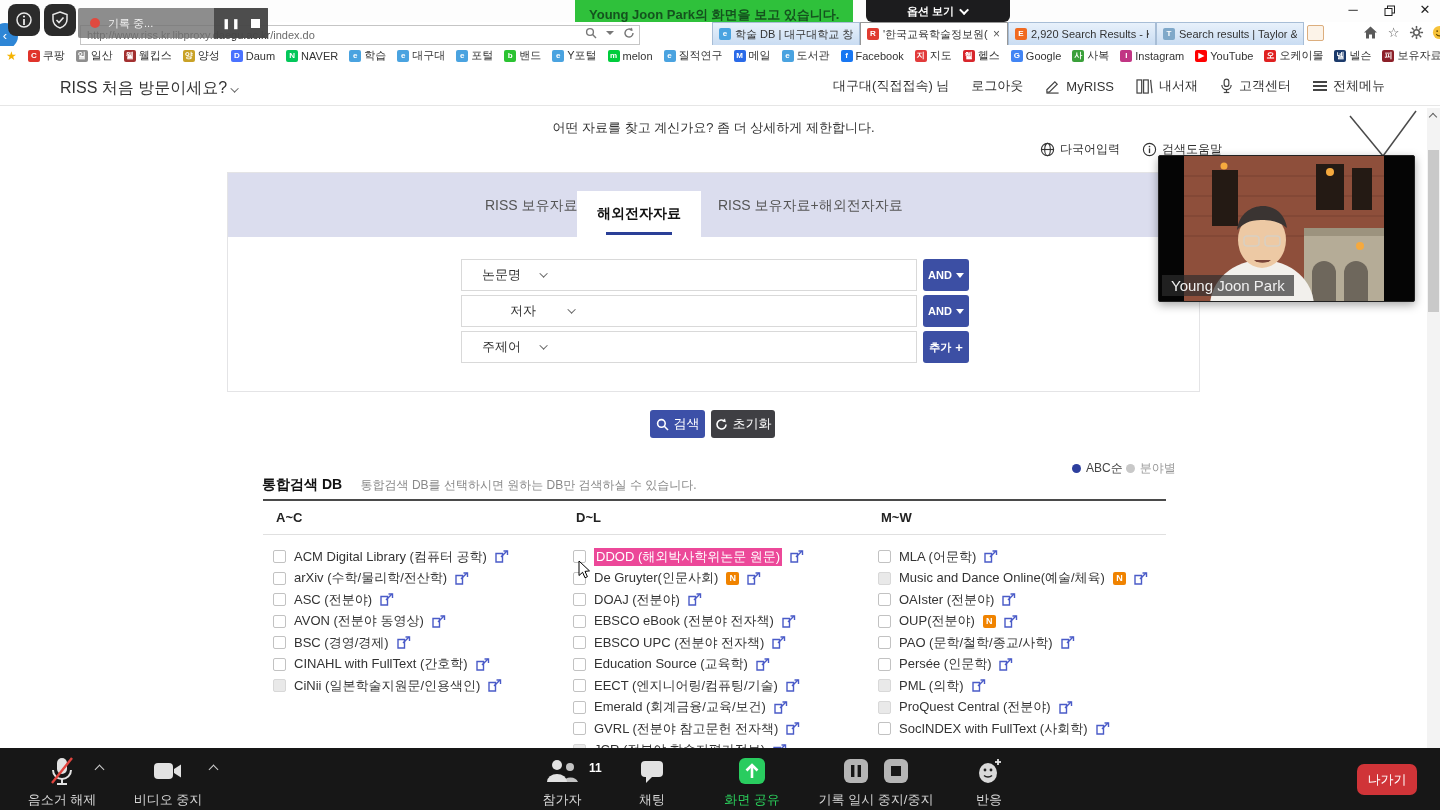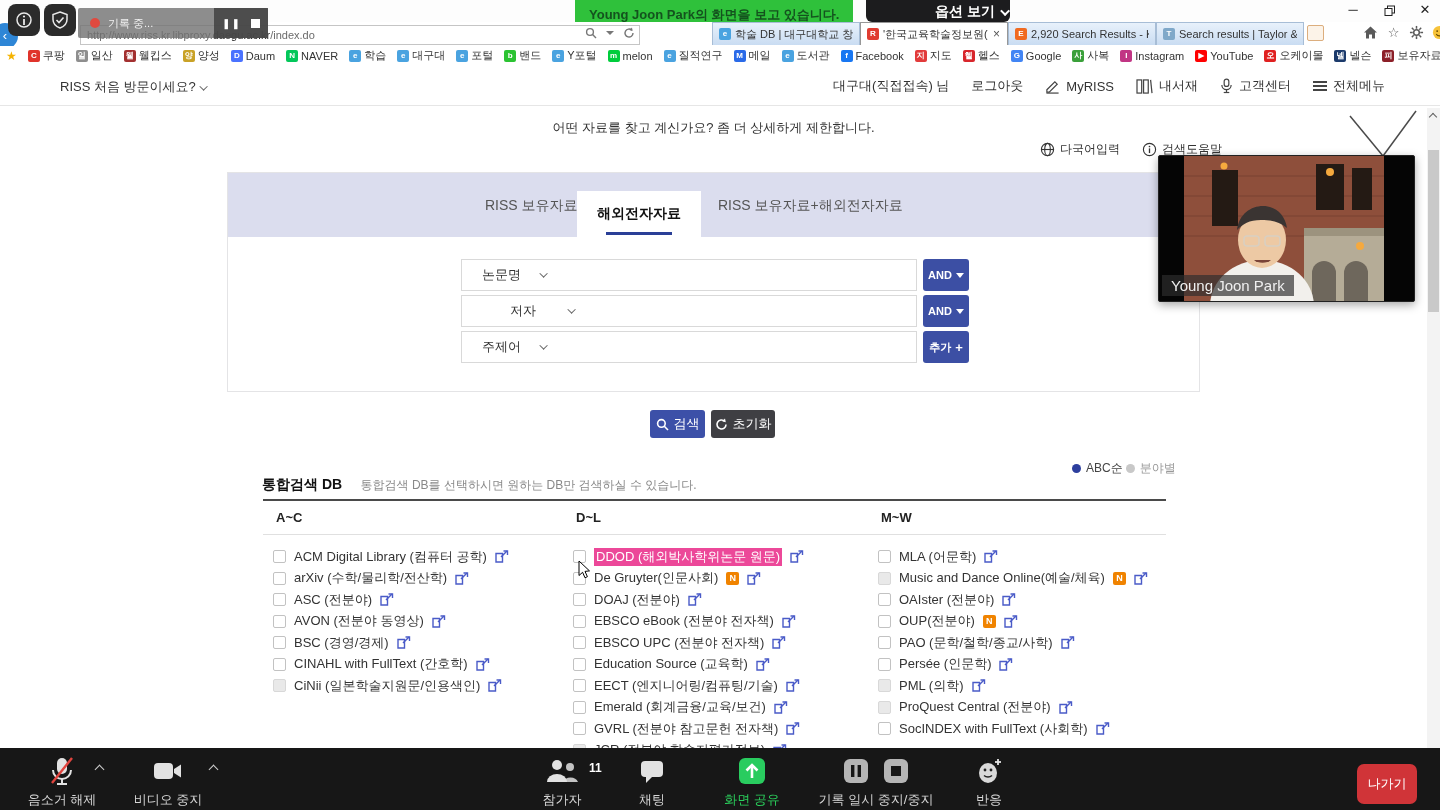--- a/index.html
+++ b/index.html
@@ -3,21 +3,21 @@
 <meta charset="utf-8">
 <style>
 *{margin:0;padding:0;box-sizing:border-box}
 html,body{width:1440px;height:810px;overflow:hidden}
 body{font-family:"Liberation Sans","DejaVu Sans",sans-serif;background:#fff;color:#333}
 #screen{position:relative;width:1440px;height:810px;overflow:hidden;background:#fff}
 
 
 #titlebar{position:absolute;left:0;top:0;width:1440px;height:22px;background:#fdfdfd}
 #green-banner{position:absolute;left:575px;top:0;height:22px;line-height:22px;padding:4px 14px;background:#2fc13b;color:#14521e;font-size:13px;font-weight:bold}
-#options-btn{position:absolute;left:866px;top:0;height:22px;line-height:22px;width:144px;background:#1c1c1e;color:#fff;font-size:14px;font-weight:bold;text-align:right;border-radius:0 0 6px 6px;cursor:pointer}
+#options-btn{position:absolute;left:866px;top:0;height:22px;line-height:22px;width:144px;background:#1c1c1e;color:#fff;font-size:11px;font-weight:bold;text-align:center;border-radius:0 0 6px 6px;cursor:pointer}
 #options-btn .chev{display:inline-block;width:7px;height:7px;border-left:2px solid #fff;border-bottom:2px solid #fff;transform:rotate(-45deg) translateY(-2px);margin-left:8px}
 .winbtn{position:absolute;top:0;width:30px;height:20px;text-align:center;line-height:20px;color:#222;font-size:13px;cursor:pointer}
 #win-min{left:1338px}#win-max{left:1375px}#win-close{left:1410px}
 #win-max svg{vertical-align:middle}
 
 
 #browser-chrome{position:absolute;left:0;top:22px;width:1440px;height:43px;background:#fff;border-bottom:1px solid #a8a8a8}
 #urlbar{position:absolute;left:80px;top:3px;width:560px;height:20px;border:1px solid #c5c5c5;background:#fff;font-size:11px;line-height:18px;color:#6b6b6b;padding:0 6px;white-space:nowrap;overflow:hidden}
 #urlbar .domain{color:#222}
 #urlbar-icons{position:absolute;left:585px;top:5px;display:flex;gap:9px;align-items:center}
@@ -41,21 +41,21 @@
 #zsq-info{left:8px}#zsq-shield{left:44px}
 #rec-bar{position:absolute;left:78px;top:4px;width:190px;height:30px;background:rgba(112,112,112,.8);border-radius:2px;display:flex;align-items:center}
 #rec-dot{width:10px;height:10px;border-radius:50%;background:#e04a3f;margin:0 8px 0 12px}
 #rec-label{color:#f2f2f2;font-size:11px;flex:1}
 #rec-ctrl{width:54px;height:30px;background:rgba(66,66,66,.85);display:flex;align-items:center;justify-content:center;gap:10px;color:#fff}
 #rec-pause{font-size:10px;letter-spacing:1px;cursor:pointer}
 #rec-stop{width:9px;height:9px;background:#fff;cursor:pointer}
 
 
 #riss-header{position:absolute;left:0;top:65px;width:1440px;height:41px;background:#fff;border-bottom:1px solid #e6e6e6}
-#first-visit{position:absolute;left:60px;top:13px;font-size:13px;color:#333;cursor:pointer}
+#first-visit{position:absolute;left:60px;top:13px;font-size:16px;color:#333;cursor:pointer}
 .chev-d{display:inline-block;width:6px;height:6px;border-left:1.5px solid #666;border-bottom:1.5px solid #666;transform:rotate(-45deg) translateY(-2px);margin-left:6px}
 #header-right{position:absolute;right:55px;top:12px;display:flex;gap:22px;align-items:center;font-size:13px;color:#333}
 #header-right .hitem{display:flex;gap:6px;align-items:center;cursor:pointer}
 .hamb{display:inline-block;width:14px}
 .hamb i{display:block;height:2px;background:#444;margin:2px 0}
 
 
 #page-intro{position:absolute;left:0;top:119px;width:1427px;text-align:center;font-size:13px;color:#333}
 #page-tools{position:absolute;left:1040px;top:141px;display:flex;gap:22px;font-size:12px;color:#333}
 #page-tools .titem{display:flex;gap:5px;align-items:center;cursor:pointer}
@@ -121,21 +121,21 @@
 #mt-video{left:116px;width:104px}
 #chev-mute{left:96px}
 #chev-video{left:210px}
 #mt-part{left:524px;width:76px}
 #pcount{position:absolute;left:44px;top:6px;color:#fff;font-size:12px;font-weight:bold}
 #mt-chat{left:622px;width:60px}
 #mt-share{left:712px;width:80px}
 #mt-share .mt-label{color:#2bd05c}
 #mt-rec{left:812px;width:128px}
 #mt-react{left:958px;width:62px}
-#btn-leave{position:absolute;left:1357px;top:16px;width:60px;height:40px;background:#d03438;border-radius:7px;color:#fff;font-size:13px;display:flex;align-items:center;justify-content:center;cursor:pointer}
+#btn-leave{position:absolute;left:1357px;top:16px;width:60px;height:31px;background:#d03438;border-radius:7px;color:#fff;font-size:13px;display:flex;align-items:center;justify-content:center;cursor:pointer}
 
 
 #cursor{position:absolute;left:578px;top:560px;z-index:40}
 </style>
 </head>
 <body>
 
 <div id="screen">
 
   <div id="titlebar">

